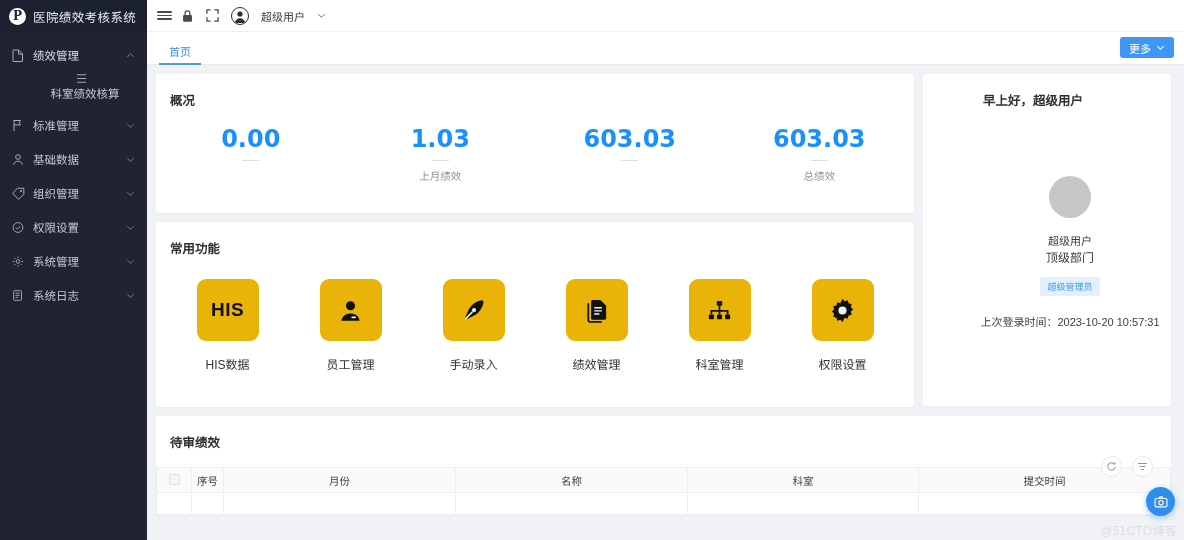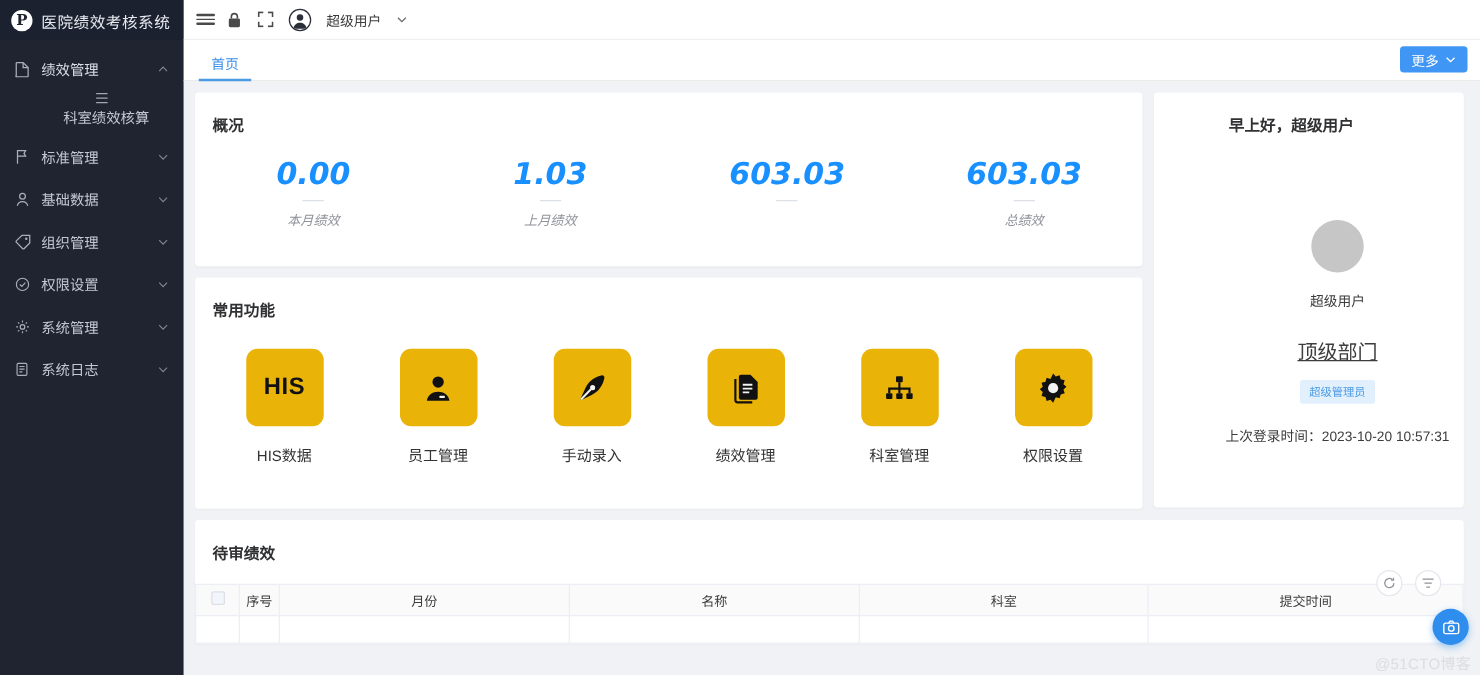--- a/index.html
+++ b/index.html
@@ -159,21 +159,21 @@
   .card-title {
     font-size: 12.5px; font-weight: bold; color: #303133;
     padding: 16px 0 0 14px;
   }
 
   
   .overview { height: 139px; }
   .stats {
     display: flex; margin-top: 17px;
   }
-  .stat { flex: 1 1 0; text-align: center; font-style: italic; }
+  .stat { flex: 1 1 0; text-align: center; }
   .stat-value {
     font-size: 24px; font-weight: bold; color: #1890ff; line-height: 1.1;
     font-family: "DejaVu Sans", sans-serif;
   }
   .stat-div {
     width: 17px; height: 1px; background: #dcdfe6;
     margin: 8px auto 7px auto;
   }
   .stat-label { font-size: 10.5px; color: #909399; }
 
@@ -196,21 +196,21 @@
   .func-label { margin-top: 14px; font-size: 12px; color: #333; }
 
   
   .greet { height: 332px; display: flex; flex-direction: column; padding-left: 46px; }
   .greet-body { flex: 1 1 auto; display: flex; flex-direction: column; align-items: center; }
   .avatar-big {
     width: 42px; height: 42px; border-radius: 50%;
     background: #c6c6c6; margin-top: 67px;
   }
   .greet-name { font-size: 11px; color: #3d3d3d; margin-top: 14px; }
-  .greet-dept { font-size: 16px; color: #3d3d3d; margin-top: 20px; text-decoration: underline; }
+  .greet-dept { font-size: 12px; color: #3d3d3d; margin-top: 0; }
   .greet-badge {
     margin-top: 12px;
     background: #e2f0fd; color: #4b9ae4;
     font-size: 9px; padding: 3px 7px; border-radius: 2px;
   }
   .greet-login { margin-top: 17px; font-size: 11px; color: #3d3d3d; }
 
   
   .pending { margin-top: 9px; position: relative; min-height: 96px; }
   .table-tools {
@@ -450,21 +450,20 @@
       <div class="row-top">
 
         <div class="col-left">
 
           <section class="card overview">
             <div class="card-title">概况</div>
             <div class="stats">
               <div class="stat">
                 <div class="stat-value">0.00</div>
                 <div class="stat-div"></div>
-                <div class="stat-label">本月绩效</div>
               </div>
               <div class="stat">
                 <div class="stat-value">1.03</div>
                 <div class="stat-div"></div>
                 <div class="stat-label">上月绩效</div>
               </div>
               <div class="stat">
                 <div class="stat-value">603.03</div>
                 <div class="stat-div"></div>
               </div>

